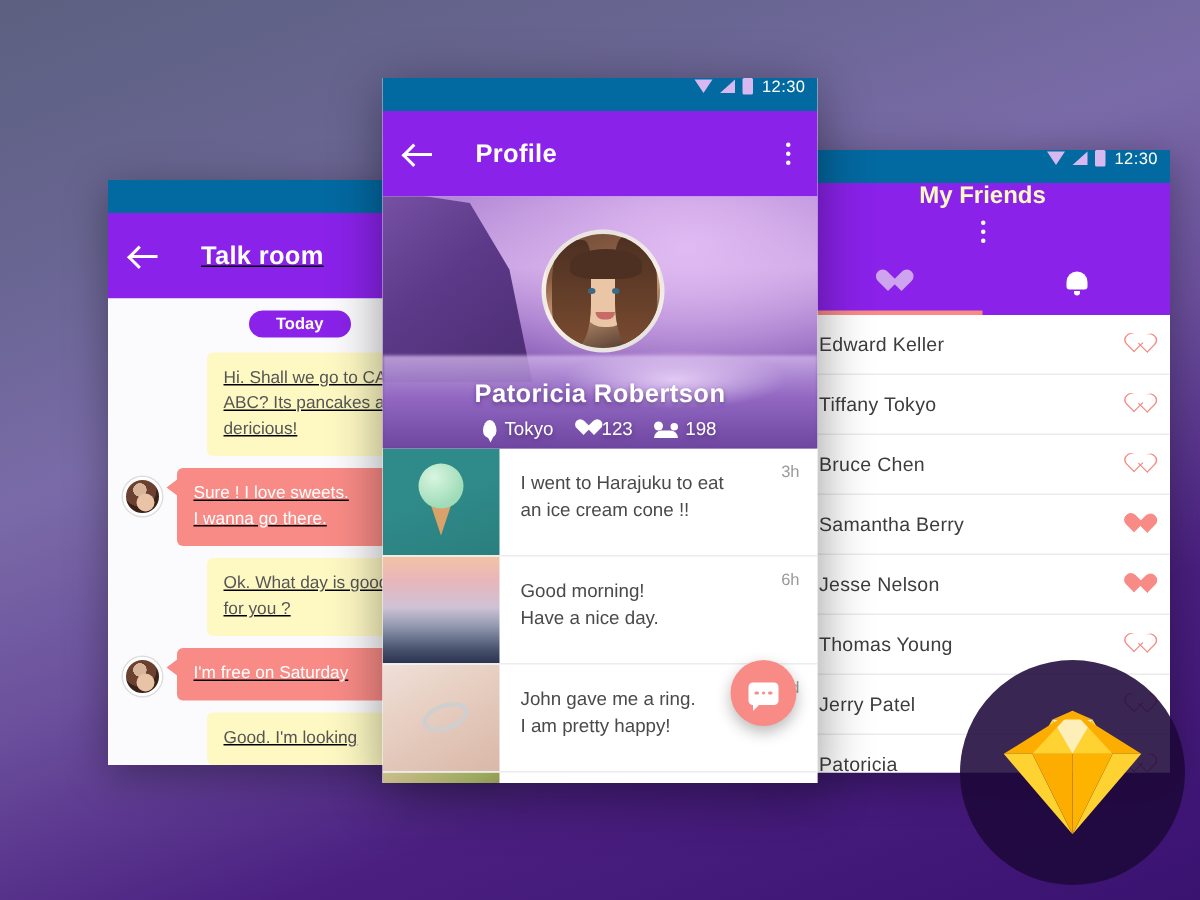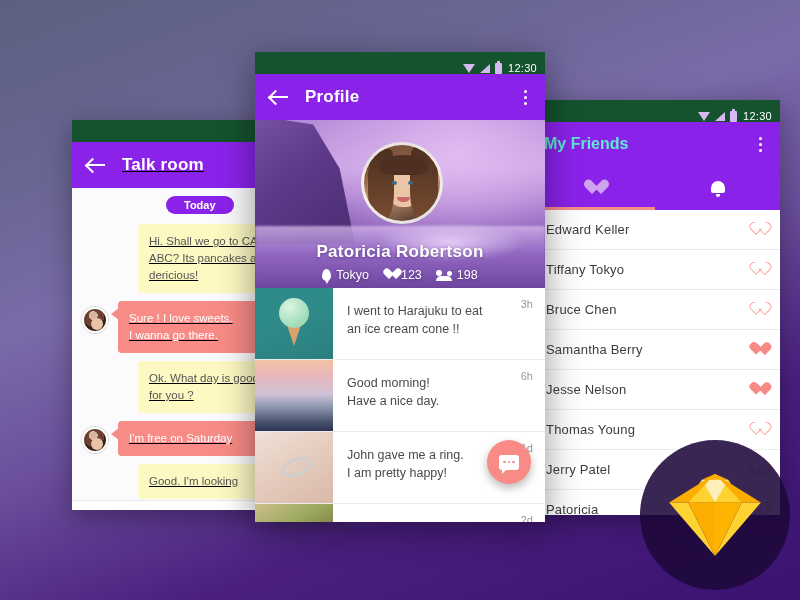--- a/index.html
+++ b/index.html
@@ -16,23 +16,23 @@
 
   
   .phone {
     position: absolute;
     background: #fff;
     overflow: hidden;
     box-shadow: 0 6px 26px rgba(0,0,0,0.35);
   }
   .statusbar {
     height: 22px;
-    background: #14532d;
+    background: #0369a1;
     display: flex;
-    align-items: flex-end;
+    align-items: flex-start;
     justify-content: flex-end;
     padding-right: 8px;
     gap: 6px;
     color: #fff;
     font-size: 11px;
   }
   .sb-icons { display: flex; align-items: center; gap: 5px; }
   .ic-wifi {
     width: 0; height: 0;
     border-left: 6px solid transparent;
@@ -50,27 +50,27 @@
     border-radius: 1px;
     position: relative;
   }
   .ic-batt:after {
     content:""; position:absolute; top:-2px; left:2px;
     width:3px; height:2px; background:#d8b8f0;
   }
   .sb-time { font-size: 11px; letter-spacing: .3px; }
 
   .appbar {
-    height: 46px;
+    height: 57px;
     background: #8a22ea;
     display: flex;
     align-items: center;
     padding: 0 14px;
     color: #fff;
-    gap: 16px;
+    gap: 28px;
   }
   .appbar .title {
     font-size: 17px;
     font-weight: bold;
     letter-spacing: .2px;
     flex: 1;
   }
   .back-arrow {
     width: 20px; height: 20px;
     position: relative; flex: none;
@@ -154,21 +154,21 @@
     border-top: 1px solid #e8e8e8;
     display: flex;
     align-items: center;
     padding: 0 10px;
     gap: 12px;
   }
   .comment-text { color: #9a9a9a; font-size: 12px; }
 
   
   #friends { left: 530px; top: 100px; width: 250px; height: 415px; }
-  .friends-appbar { height: 44px; background:#8a22ea; display:flex; align-items:center; padding:0 14px; color:#5eead4; }
+  .friends-appbar { height: 44px; background:#8a22ea; display:flex; align-items:center; padding:0 14px; color:#fef9c3;flex-direction:column; }
   .friends-appbar .title { font-size:16px; font-weight:bold; flex:1; }
   .tabs {
     background: #8a22ea;
     height: 44px;
     display: flex;
     position: relative;
   }
   .tab { flex:1; display:flex; align-items:center; justify-content:center; }
   .tab-indicator {
     position:absolute; bottom:0; left:0; width:50%; height:3px; background:#f98b86;

